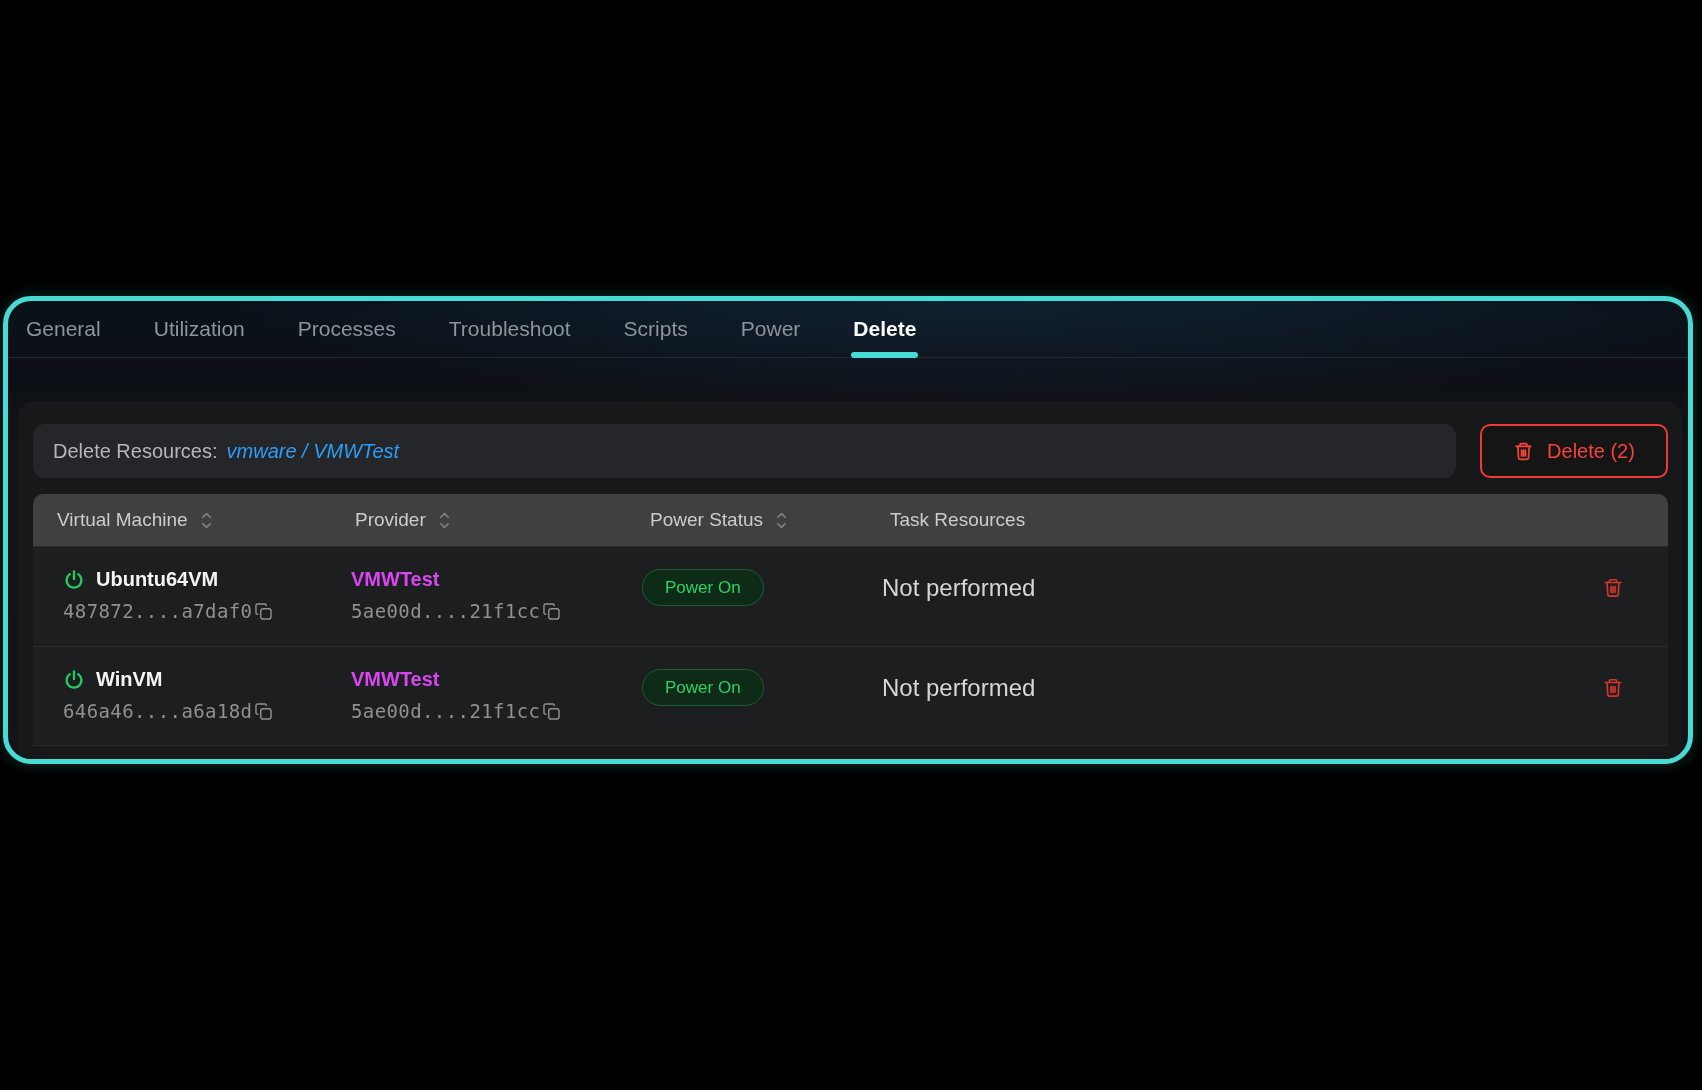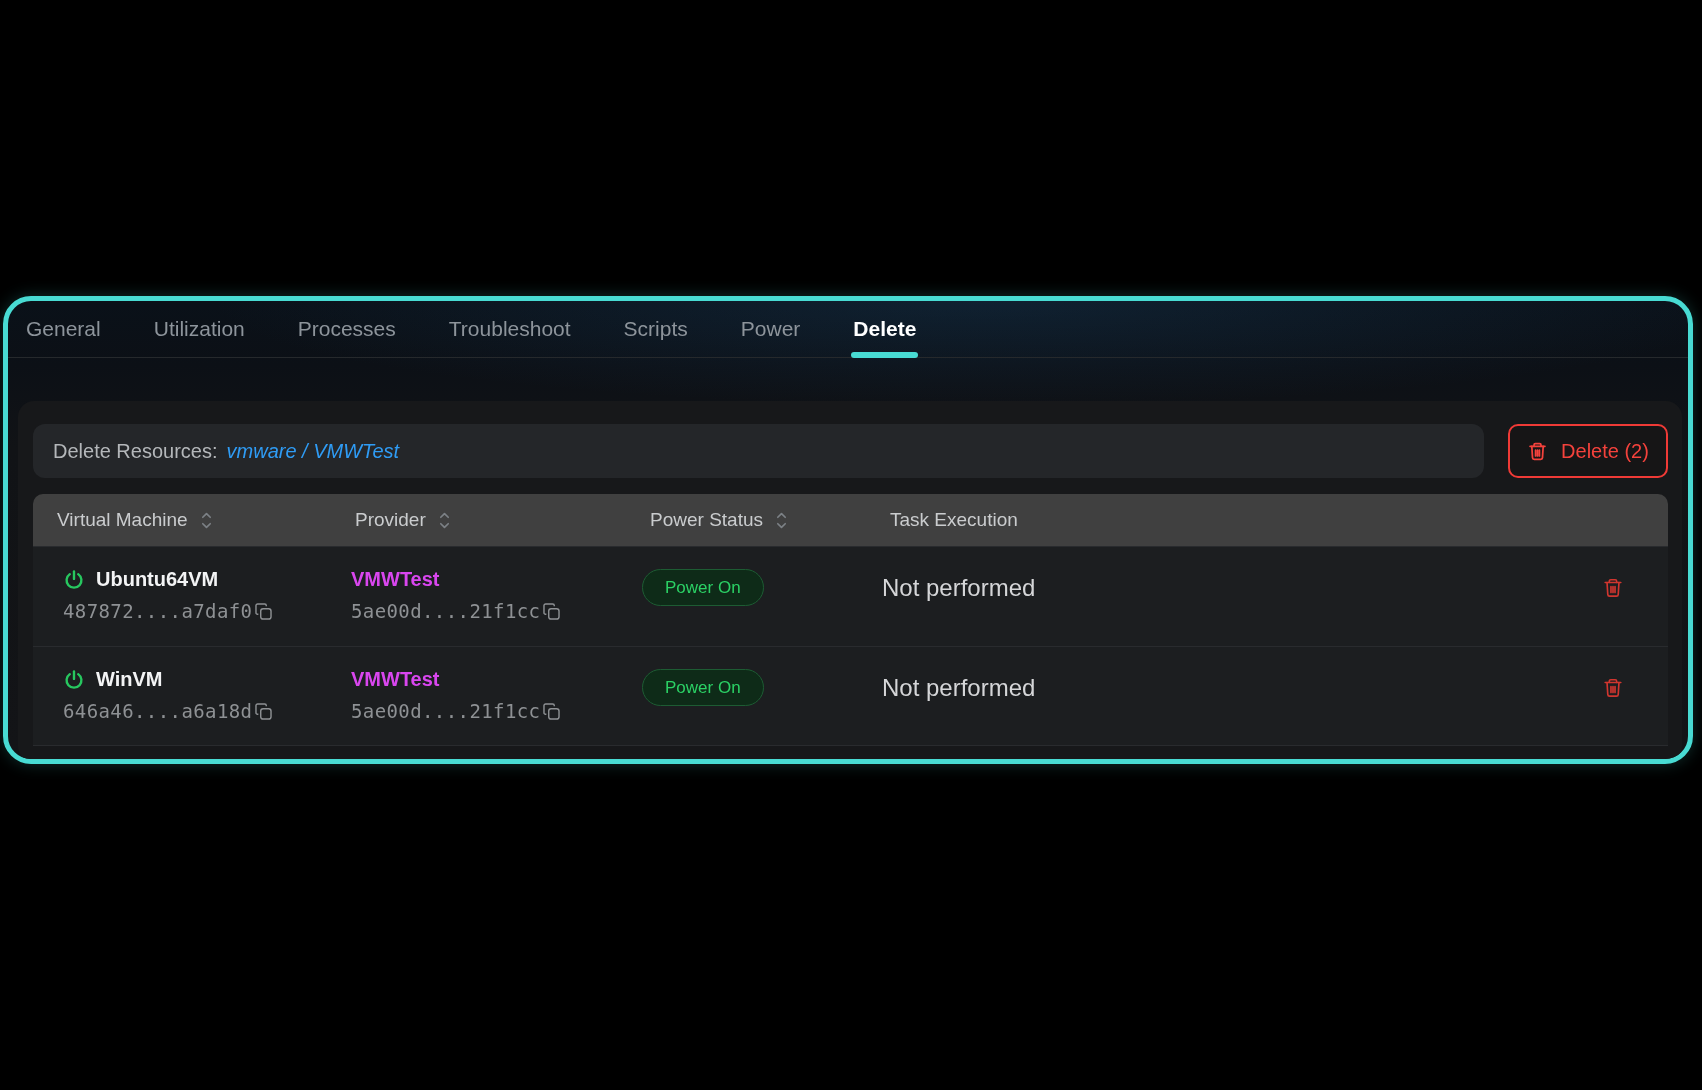--- a/index.html
+++ b/index.html
@@ -44,21 +44,21 @@
 
   .toolbar-row { display:flex; gap:24px; height:54px; margin-bottom:16px;border-radius:9px; }
   .toolbar {
     flex:1; background:#242629; border-radius:12px;
     display:flex; align-items:center; padding:0 20px;
     font-size:20px; color:#b4b7ba;
   }
   .toolbar .resource-link { color:var(--link, #2f9cf5); margin-left:9px; cursor:pointer;font-style:italic; }
 
   .delete-btn {
-    width:160px; height:54px; flex:0 0 auto;
+    width:188px; height:54px; flex:0 0 auto;
     background:rgba(20,12,12,.25);
     border:2px solid var(--red, #ef3a36); border-radius:10px;
     color:#f4423c; font-size:20px; font-family:inherit;
     display:flex; align-items:center; justify-content:center; gap:13px; cursor:pointer;
   }
   .delete-btn svg { width:21px; height:21px; }
 
   
   .grid-cols { display:grid; grid-template-columns:298px 295px 240px 1fr 110px; }
   .thead {
@@ -149,21 +149,21 @@
             </svg>
         </div>
         <div class="th">
           <span>Power Status</span>
           <svg viewBox="0 0 14 22" fill="none" stroke="currentColor" stroke-width="1.8" stroke-linecap="round" stroke-linejoin="round">
               <path d="M3 7.5l4-4 4 4"></path>
               <path d="M3 14.5l4 4 4-4"></path>
             </svg>
         </div>
         <div class="th plain">
-          <span>Task Execution</span>
+          <span>Task Resources</span>
         </div>
         <div class="th plain"></div>
       </div>
 
       <div class="row grid-cols">
         <div class="cell-vm">
           <div class="name-line">
             <svg class="power-ico" viewBox="0 0 24 24" fill="none" stroke="currentColor" stroke-width="2.6" stroke-linecap="round">
                 <path d="M7.4 5.6a8.1 8.1 0 1 0 9.2 0"></path>
                 <path d="M12 2.6v8.2"></path>

